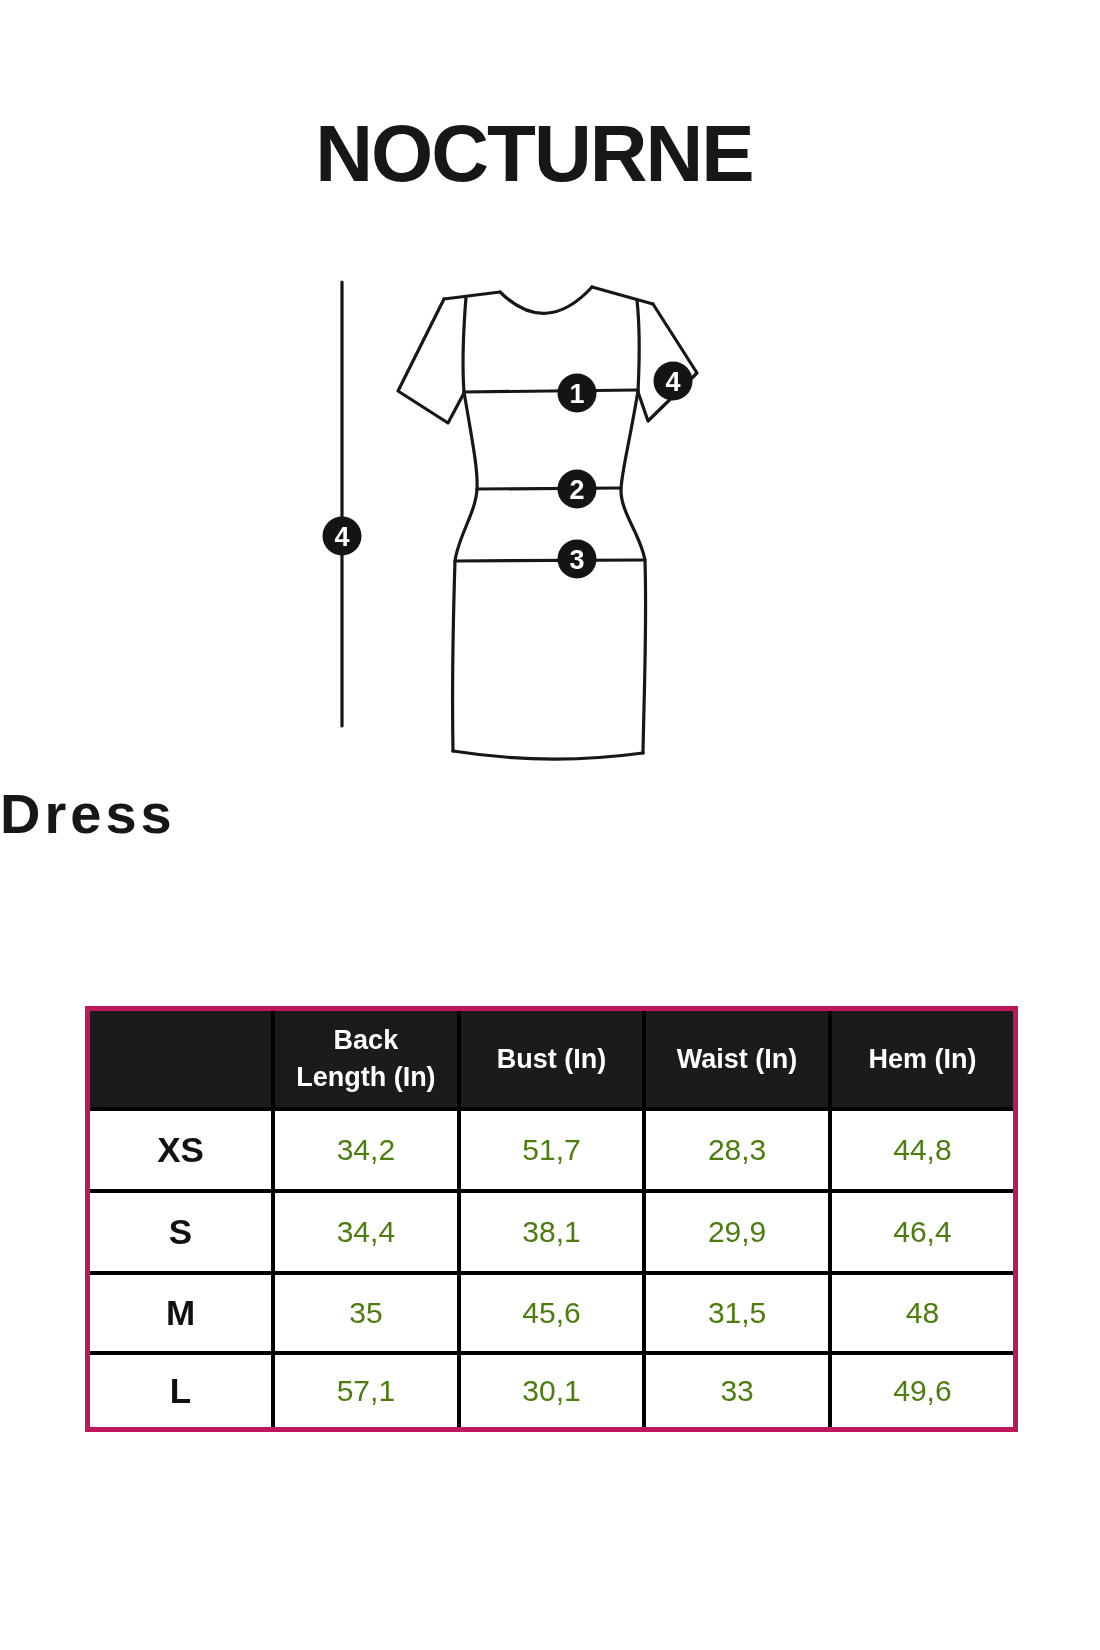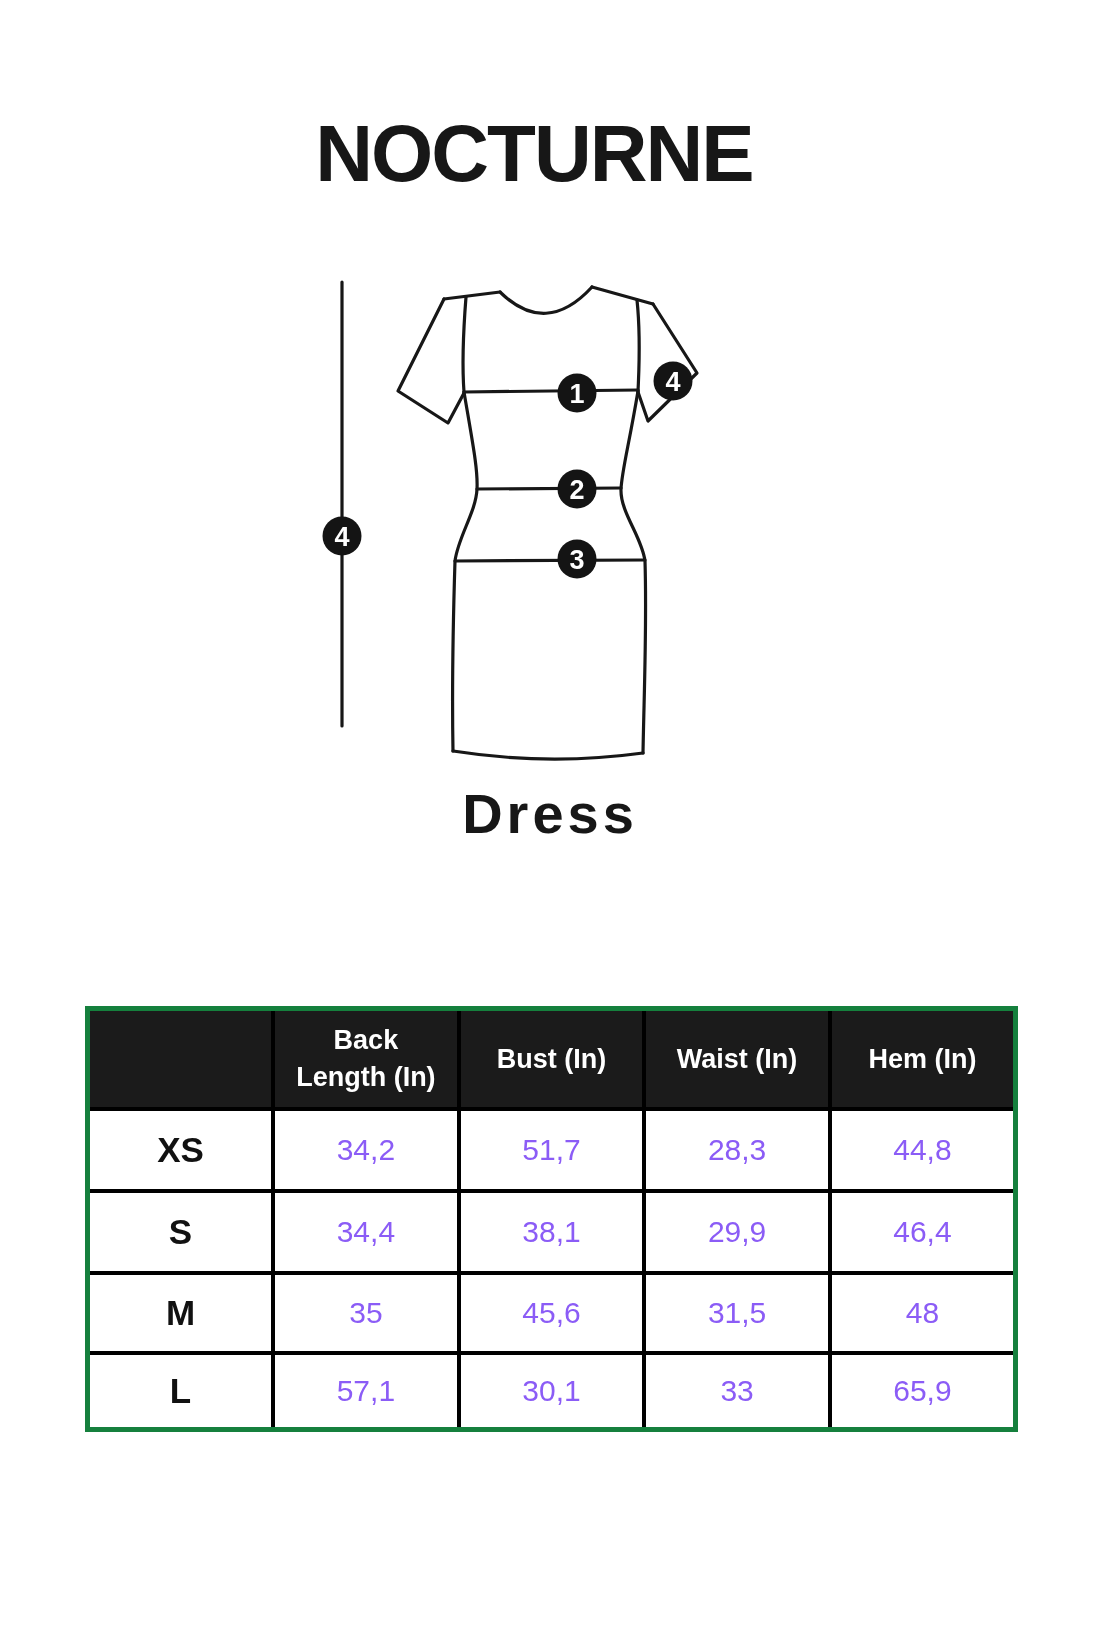--- a/index.html
+++ b/index.html
@@ -32,36 +32,36 @@
     top: 240px;
     width: 460px;
     height: 530px;
   }
 
   .product-label {
     position: absolute;
     top: 786px;
     left: 0;
     width: 1100px;
-    text-align: center;
+    text-align: left;
     font-size: 56px;
     font-weight: bold;
     letter-spacing: 4px;
     color: #171717;
     line-height: 1;
   }
 
   table.size-table {
     position: absolute;
     left: 85px;
     top: 1006px;
     width: 933px;
     border-collapse: collapse;
     table-layout: fixed;
-    border: 5px solid #15803d;
+    border: 5px solid #be185d;
   }
   table.size-table th, table.size-table td {
     border: 4px solid #000000;
     text-align: center;
     vertical-align: middle;
   }
   table.size-table thead tr { height: 100px; }
   table.size-table thead th {
     color: #ffffff;
     font-size: 27px;
@@ -77,21 +77,21 @@
   tr.r-m  { height: 80px; }
   tr.r-l  { height: 77px; }
   tr.r-xl { height: 85px; }
   td.size-cell {
     font-weight: bold;
     font-size: 35px;
     color: #111111;
   }
   td.val-cell {
     font-size: 30px;
-    color: #8b5cf6;
+    color: #4d7c0f;
   }
 
   .badge-num {
     font-family: "Liberation Sans", "DejaVu Sans", sans-serif;
     font-size: 27px;
     font-weight: bold;
   }
 </style>
 </head>
 <body>
@@ -170,16 +170,16 @@
       <td class="val-cell">35</td>
       <td class="val-cell">45,6</td>
       <td class="val-cell">31,5</td>
       <td class="val-cell">48</td>
     </tr>
     <tr class="r-l">
       <td class="size-cell">L</td>
       <td class="val-cell">57,1</td>
       <td class="val-cell">30,1</td>
       <td class="val-cell">33</td>
-      <td class="val-cell">65,9</td>
+      <td class="val-cell">49,6</td>
     </tr>
   </tbody>
 </table>
 
 </body></html>

